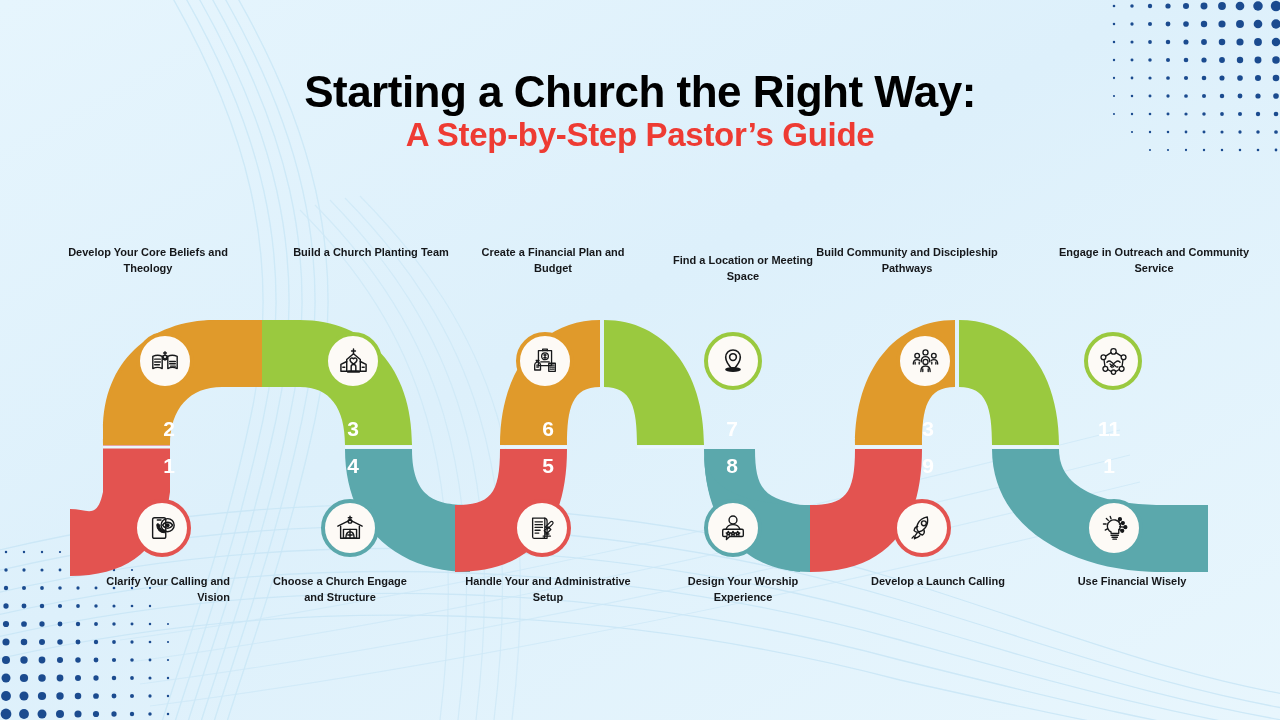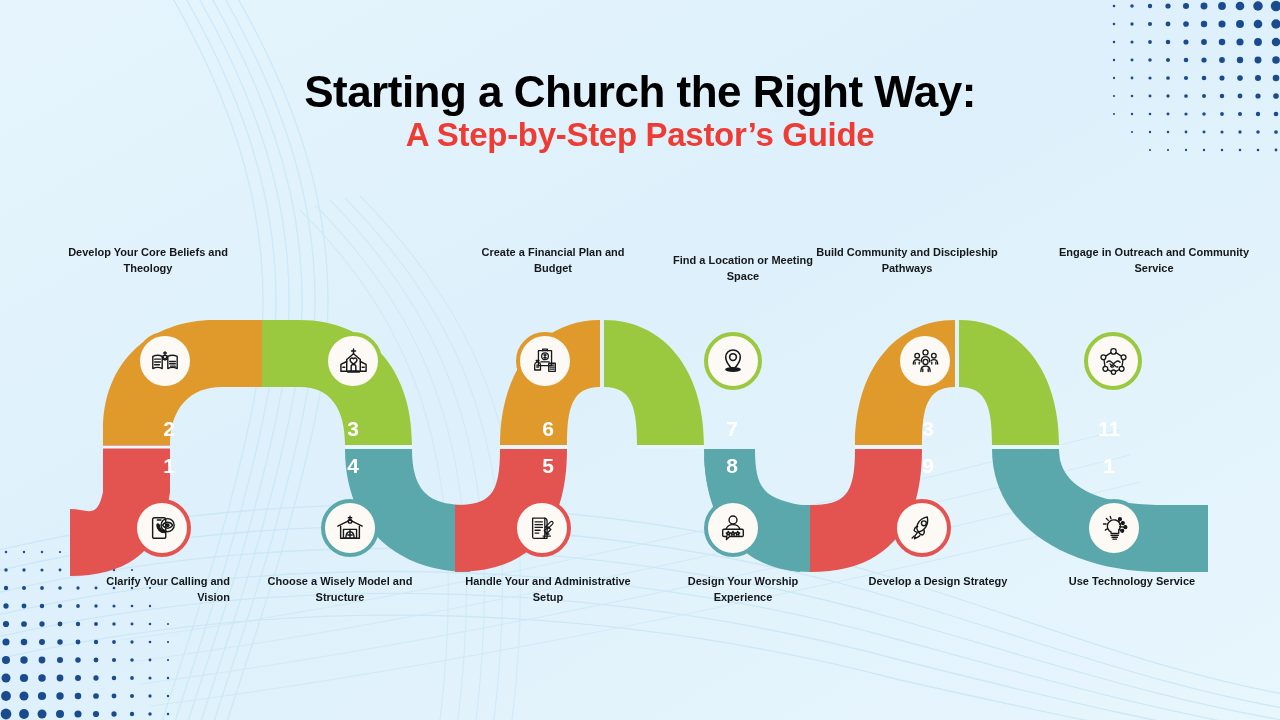--- a/index.html
+++ b/index.html
@@ -303,31 +303,32 @@
         <path d="M992,447 L1059,447"></path>
       </g>
     </svg>
 
   <div class="title-block">
     <div class="title-main">Starting a Church the Right Way:</div>
     <div class="title-sub">A Step-by-Step Pastor’s Guide</div>
   </div>
 
   <div class="step-label" style="left:62px;top:245px;width:172px;">Develop Your Core Beliefs and Theology</div>
+  <div class="step-label" style="left:292px;top:245px;width:158px;">Build a Church Planting Team</div>
   <div class="step-label" style="left:468px;top:245px;width:170px;">Create a Financial Plan and Budget</div>
   <div class="step-label" style="left:660px;top:245px;width:166px;margin-top:8px;">Find a Location or Meeting Space</div>
   <div class="step-label" style="left:811px;top:245px;width:192px;text-align:center;">Build Community and Discipleship Pathways</div>
   <div class="step-label" style="left:1058px;top:245px;width:192px;">Engage in Outreach and Community Service</div>
 
   <div class="step-label" style="left:80px;top:574px;width:150px;text-align:right;">Clarify Your Calling and Vision</div>
-  <div class="step-label" style="left:262px;top:574px;width:156px;">Choose a Wisely Model and Structure</div>
+  <div class="step-label" style="left:262px;top:574px;width:156px;">Choose a Church Engage and Structure</div>
   <div class="step-label" style="left:458px;top:574px;width:180px;">Handle Your and Administrative Setup</div>
   <div class="step-label" style="left:664px;top:574px;width:158px;">Design Your Worship Experience</div>
-  <div class="step-label" style="left:866px;top:574px;width:144px;">Develop a Design Strategy</div>
-  <div class="step-label" style="left:1060px;top:574px;width:144px;">Use Technology Service</div>
+  <div class="step-label" style="left:866px;top:574px;width:144px;">Develop a Launch Calling</div>
+  <div class="step-label" style="left:1060px;top:574px;width:144px;">Use Financial Wisely</div>
 
   <div class="num" style="left:148px;top:418px;width:42px;">2</div>
   <div class="num" style="left:332px;top:418px;width:42px;">3</div>
   <div class="num" style="left:527px;top:418px;width:42px;">6</div>
   <div class="num" style="left:711px;top:418px;width:42px;">7</div>
   <div class="num" style="left:907px;top:418px;width:42px;">3</div>
   <div class="num" style="left:1088px;top:418px;width:42px;">11</div>
 
   <div class="num" style="left:148px;top:455px;width:42px;">1</div>
   <div class="num" style="left:332px;top:455px;width:42px;">4</div>

